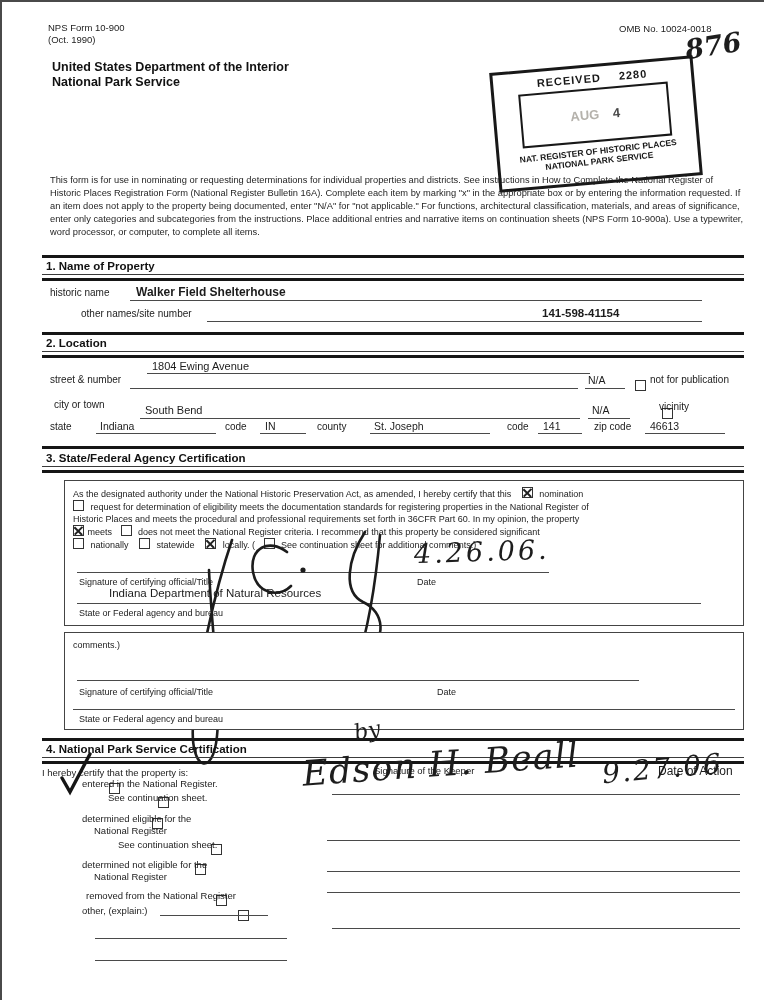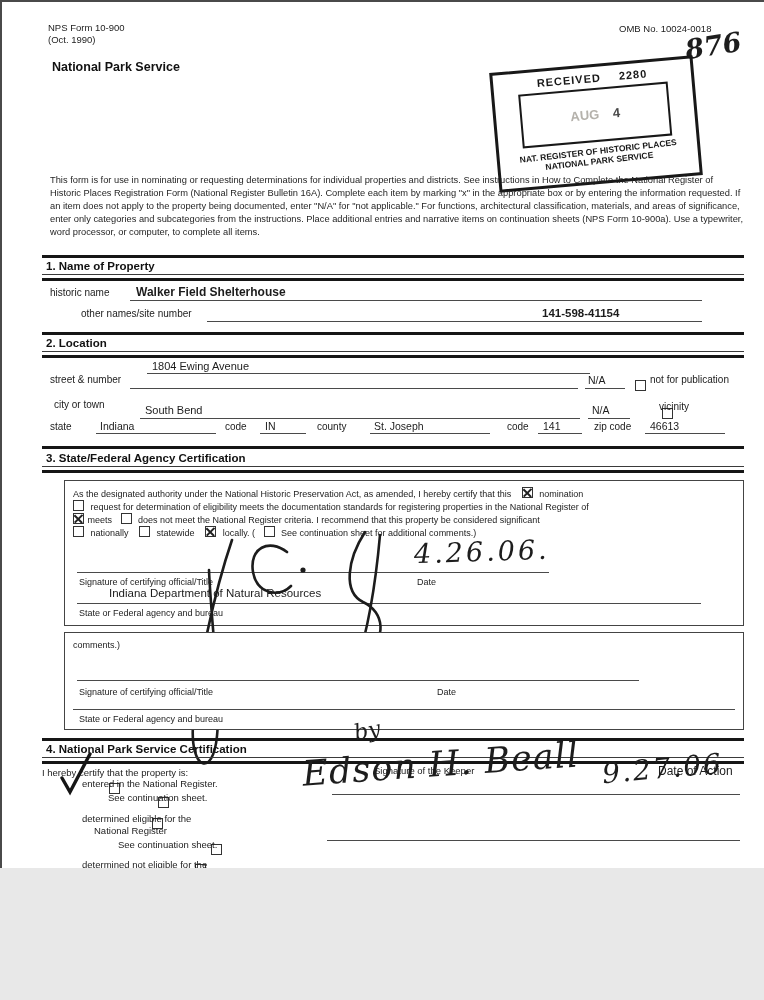--- a/index.html
+++ b/index.html
@@ -1,17 +1,17 @@
 <!DOCTYPE html>
 <html><head>
 <meta charset="utf-8">
 <style>
   html,body{margin:0;padding:0;background:#e8e8e8;}
   .page{
-    position:relative; width:764px; height:868px; background:#ffffff;
+    position:relative; width:764px; height:1000px; background:#ffffff;
     font-family:"Liberation Sans", sans-serif; color:#1c1c1c; overflow:hidden;
     border-left:2px solid #4a4a4a; border-top:2px solid #4a4a4a; box-sizing:border-box;
   }
   .abs{position:absolute;}
   .b{font-weight:bold;}
   .tiny{font-size:9px; line-height:12px;}
   .small{font-size:10px;}
   .lbl{font-size:10px; color:#222;}
   .line{height:0; border-bottom:1.2px solid #4a4a4a;}
   .rule{background:#161616; height:3px;}
@@ -38,20 +38,21 @@
   <div class="abs" style="left:46px; top:20px; font-size:9.5px; line-height:12px;">
     <div>NPS Form 10-900</div>
     <div>(Oct. 1990)</div>
   </div>
 
   <div class="abs" style="left:617px; top:21px; font-size:9.5px;">OMB No. 10024-0018</div>
 
   <div class="abs hand" style="left:683px; top:28px; font-size:27px; transform:rotate(-9deg); font-weight:bold;">876</div>
 
   <div class="abs b" style="left:50px; top:58px; font-size:12.5px; line-height:15px; color:#111;">
+    <div>United States Department of the Interior</div>
     <div>National Park Service</div>
   </div>
 
 
   
   <div class="abs stamp" style="left:492px; top:62px; width:198px; height:114px; transform:rotate(-5deg); text-align:center;">
     <div style="margin-top:5px; font-size:11px; font-weight:bold; letter-spacing:1px; color:#181818;">
       <span>RECEIVED</span>
       <span style="margin-left:14px;">2280</span>
     </div>
@@ -135,20 +136,21 @@
     <div class="tiny" style="padding:6px 8px 0 8px;">
       <div>
         <span>As the designated authority under the National Historic Preservation Act, as amended, I hereby  certify that this</span>
         <span class="cb checked" style="margin-left:8px;"></span>
         <span>nomination</span>
       </div>
       <div>
         <span class="cb" style="margin-left:0;"></span>
         <span>request for determination of eligibility meets the documentation standards for registering properties in the National Register of</span>
       </div>
+      <div>Historic Places and meets the procedural and professional requirements set forth in 36CFR Part 60.  In my opinion, the property</div>
       <div>
         <span class="cb checked" style="margin:0 1px 0 0;"></span>
         <span>meets</span>
         <span class="cb" style="margin-left:6px;"></span>
         <span>does not meet the National Register criteria.  I recommend that this property be considered significant</span>
       </div>
       <div>
         <span class="cb" style="margin-left:0;"></span>
         <span>nationally</span>
         <span class="cb" style="margin-left:8px;"></span>

